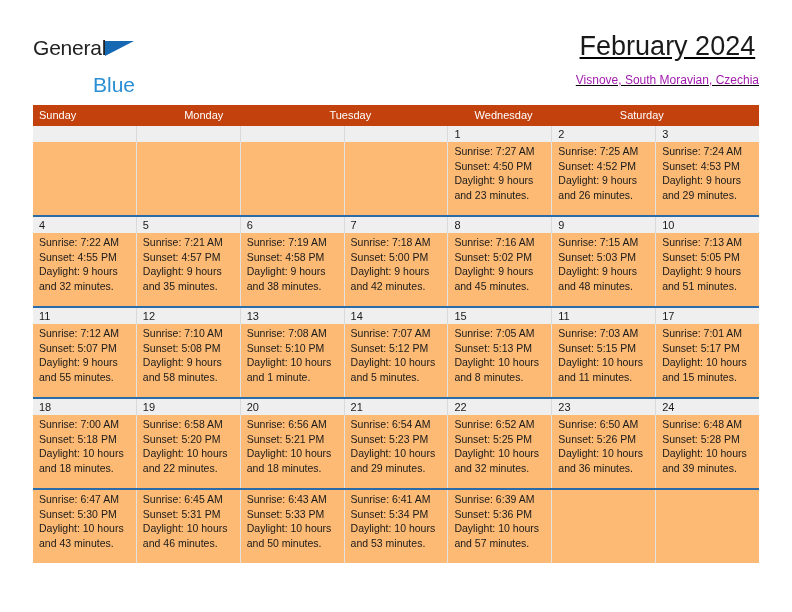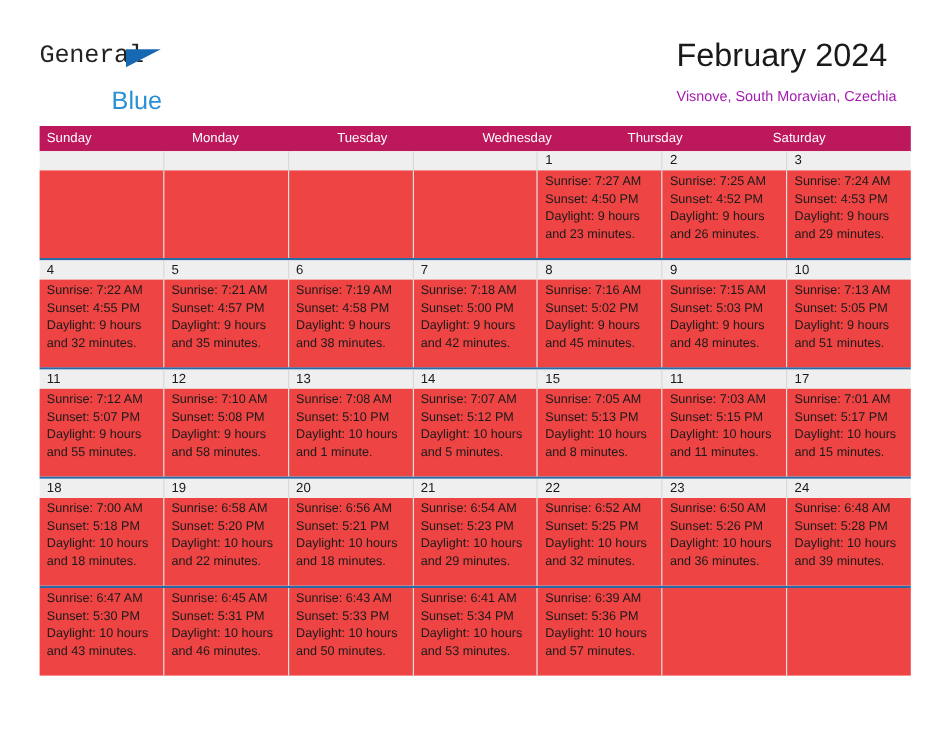--- a/index.html
+++ b/index.html
@@ -37,21 +37,21 @@
   }
   .logo-general-row {
     position: relative;
     height: 24px;
   }
   .logo-general {
     font-size: 21px;
     color: #222222;
     letter-spacing: -0.2px;
     line-height: 24px;
-    font-family: Liberation Mono, monospace;
+    font-family: Liberation Sans, sans-serif;
   }
   .logo-tri {
     position: absolute;
     left: 72px;
     top: 5px;
     width: 0;
     height: 0;
     border-left: 29px solid #1668b3;
     border-bottom: 15px solid transparent;
   }
@@ -59,23 +59,24 @@
     position: absolute;
     left: 60px;
     top: 37px;
     font-size: 21px;
     color: #2a8fd4;
     line-height: 24px;
   }
 
   .title-block {
     position: absolute;
-    right: 12px;
+    right: 0;
     top: 0;
-    text-align: left;
+    text-align: center;
+    text-decoration: underline;
   }
   .cal-title {
     font-size: 27px;
     color: #1a1a1a;
     line-height: 32px;
     white-space: nowrap;
   }
   .cal-sub {
     font-size: 12px;
     color: #a21caf;
@@ -86,21 +87,21 @@
 
   
   .calendar {
     position: absolute;
     left: 33px;
     top: 105px;
     width: 726px;
   }
   .weekday-header {
     display: flex;
-    background: #be185d;
+    background: #c2410c;
     height: 21px;
   }
   .weekday-cell {
     flex: 1 1 0;
     color: #ffffff;
     font-size: 11px;
     line-height: 21px;
     padding-left: 6px;
     box-sizing: border-box;
     white-space: nowrap;
@@ -125,21 +126,21 @@
     padding-left: 6px;
     box-sizing: border-box;
     color: #1a1a1a;
     border-right: 1px solid #d9d9d9;
   }
   .daynum-cell:last-child {
     border-right: none;
   }
   .info-band {
     display: flex;
-    background: #ef4444;
+    background: #fdba74;
     height: 73px;
   }
   .info-cell {
     flex: 1 1 0;
     padding: 2px 5px 0 6px;
     box-sizing: border-box;
     border-right: 1px solid #e2e2e2;
   }
   .info-cell:last-child {
     border-right: none;
@@ -173,21 +174,20 @@
     </div>
 
   </div>
 
   <div class="calendar">
     <div class="weekday-header">
         <div class="weekday-cell">Sunday</div>
         <div class="weekday-cell">Monday</div>
         <div class="weekday-cell">Tuesday</div>
         <div class="weekday-cell">Wednesday</div>
-        <div class="weekday-cell">Thursday</div>
         <div class="weekday-cell">Saturday</div>
       </div>
     <div id="weeks-container">
         <div class="week-row">
           <div class="daynum-band">
             <div class="daynum-cell"></div>
             <div class="daynum-cell"></div>
             <div class="daynum-cell"></div>
             <div class="daynum-cell"></div>
             <div class="daynum-cell">1</div>

